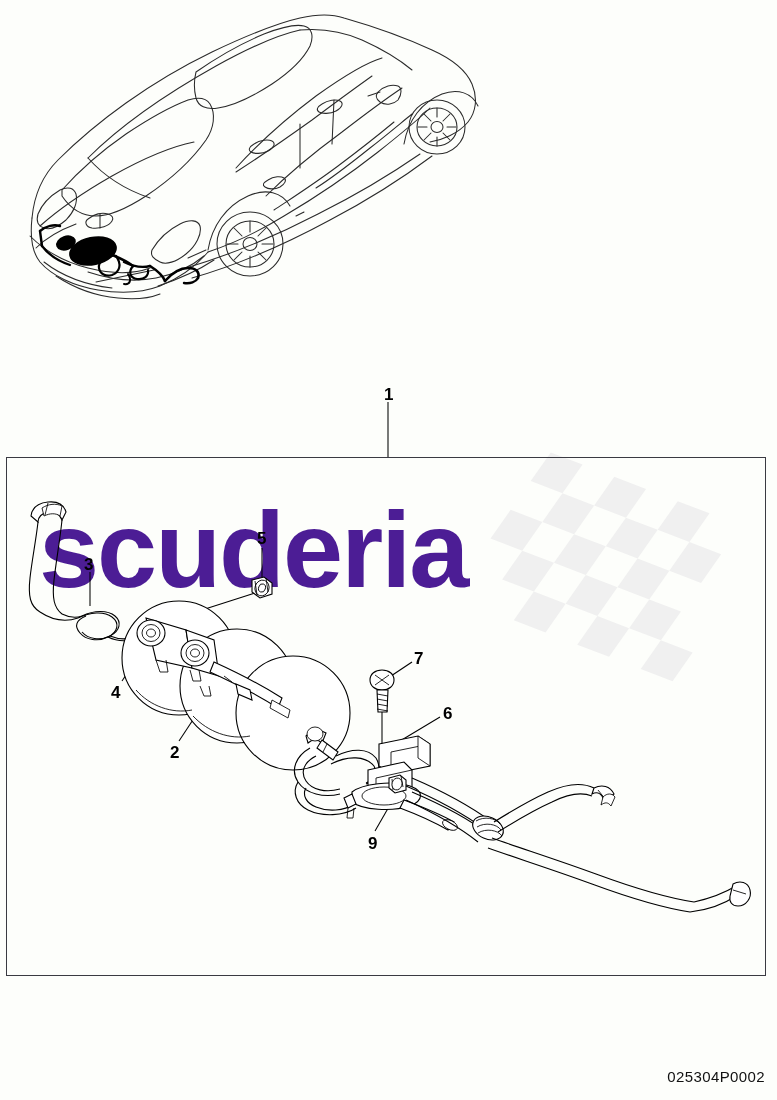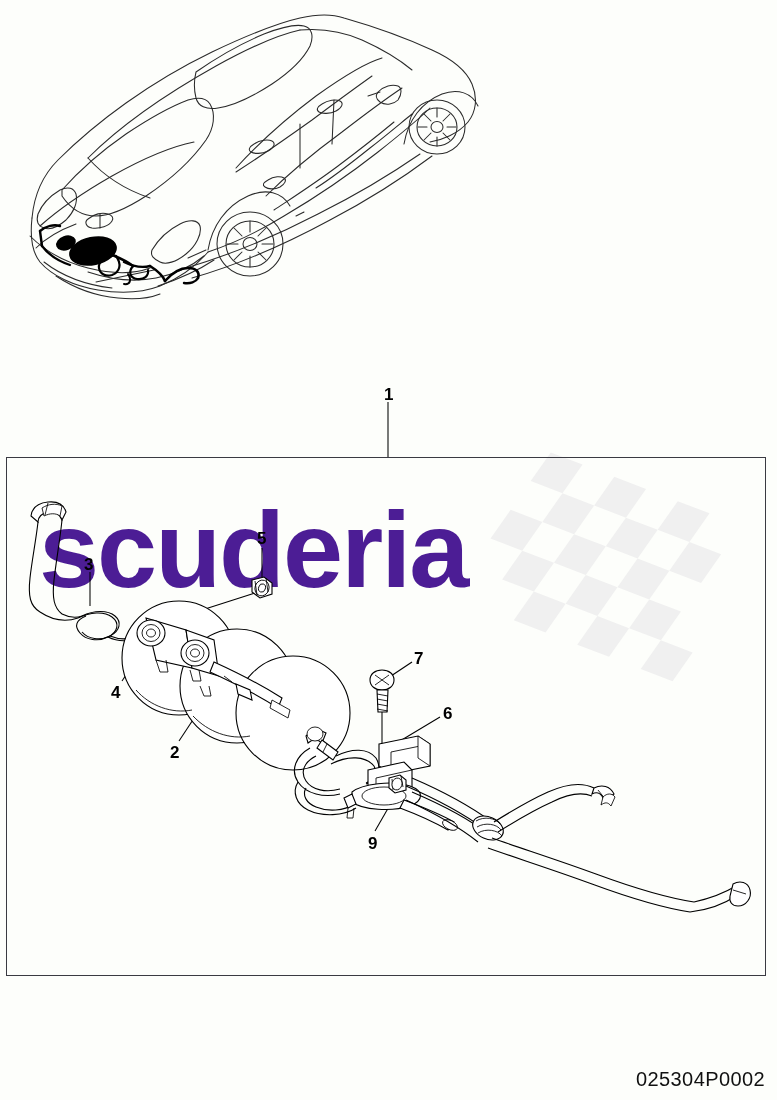--- a/index.html
+++ b/index.html
@@ -72,21 +72,21 @@
     z-index: 6;
     line-height: 1;
     white-space: nowrap;
   }
   
   #caption {
     position: absolute;
     right: 12px;
     top: 1068px;
     font-family: "Liberation Sans", sans-serif;
-    font-size: 20px;
+    font-size: 15px;
     color: #111111;
     letter-spacing: 0.4px;
     z-index: 6;
     white-space: nowrap;
   }
   svg { display: block; }
   .ln { fill: none; stroke: #000; stroke-width: 1.1; }
   .ln-thin { fill: none; stroke: #000; stroke-width: 0.85; }
   .ln-w { fill: #fff; stroke: #000; stroke-width: 1.1; }
   .ln-wt { fill: #fff; stroke: #000; stroke-width: 0.85; }

